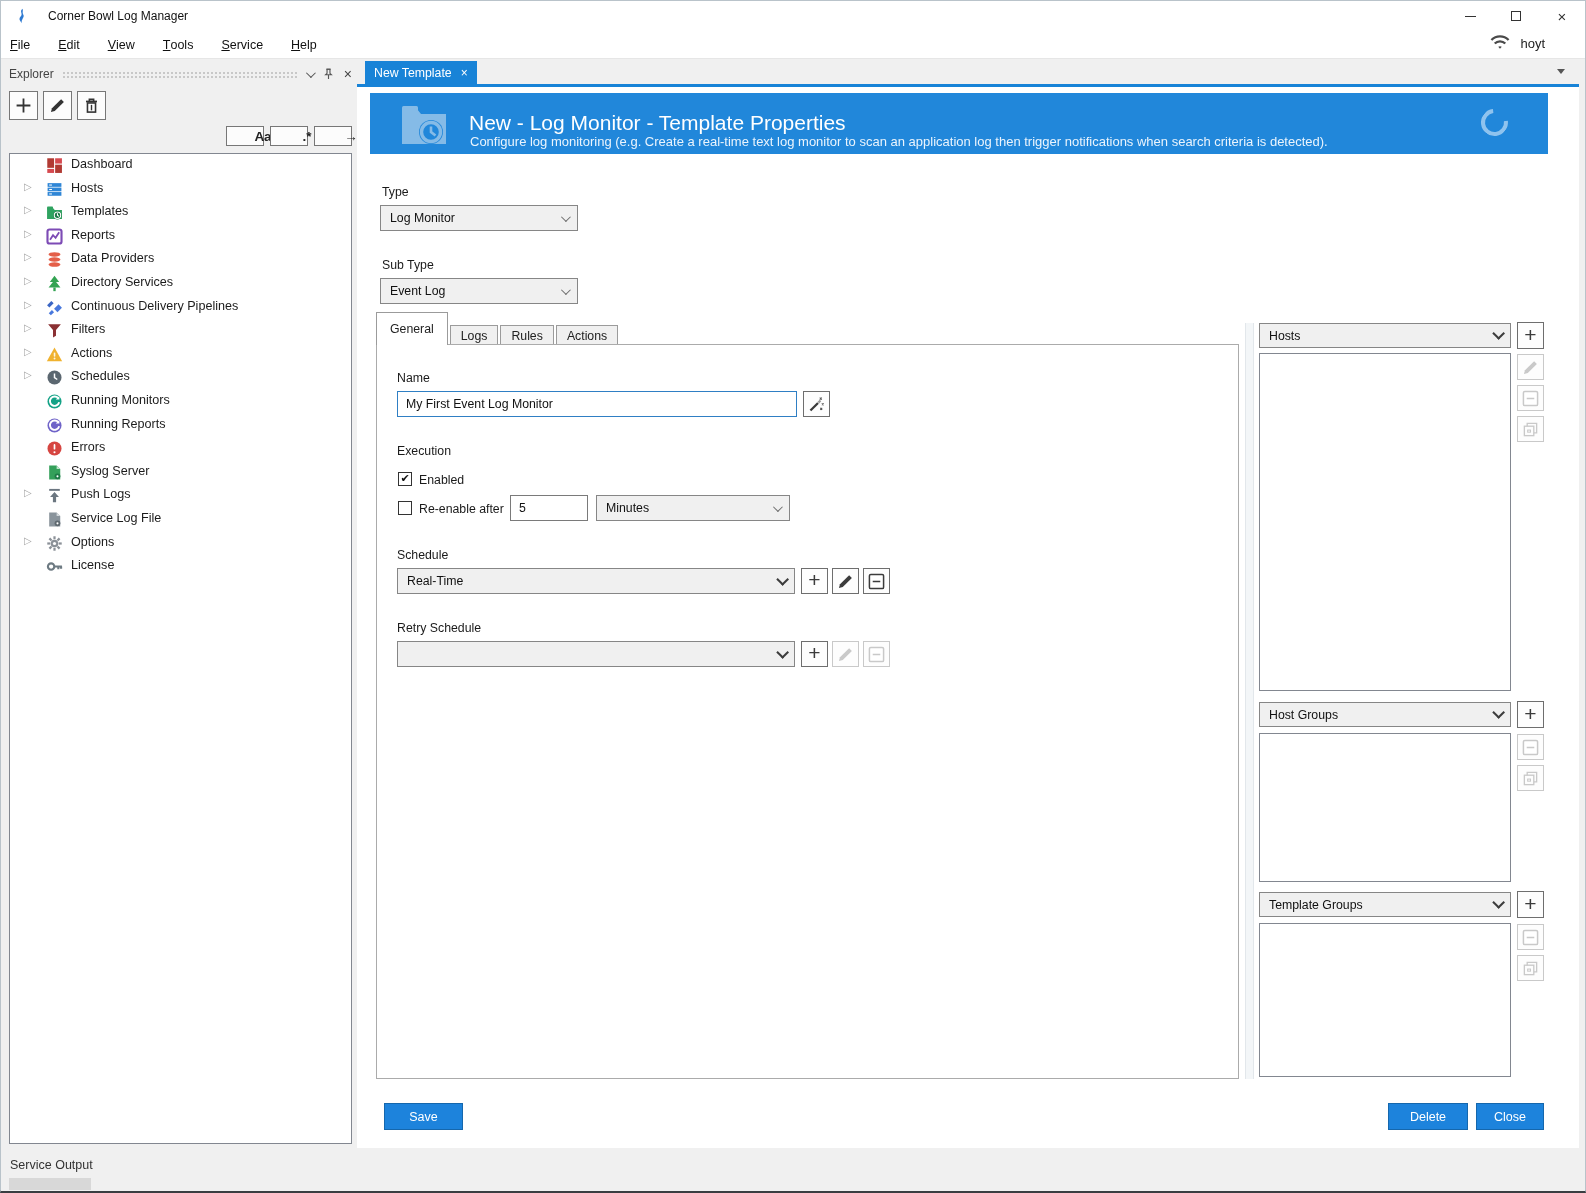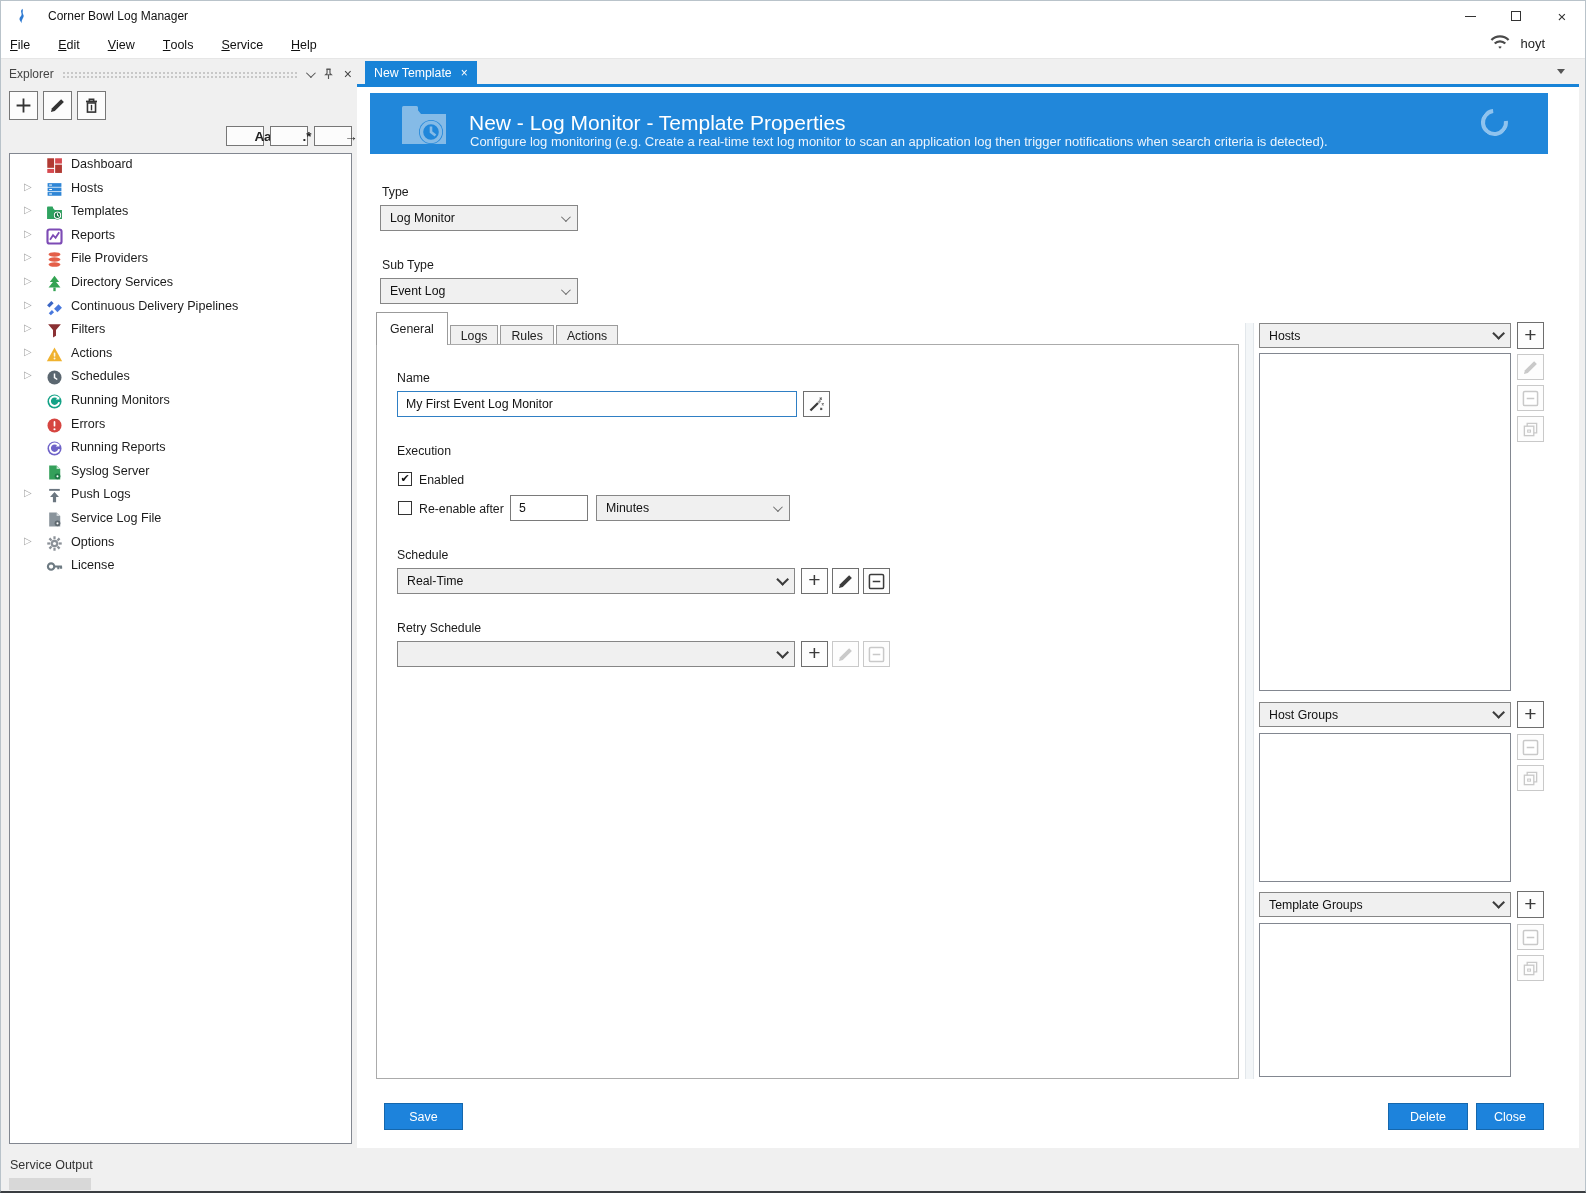--- a/index.html
+++ b/index.html
@@ -258,21 +258,21 @@
         </div>
         <div class="tree-row">
           <span class="tw">▷</span>
           <span class="ti">
             <svg viewBox="0 0 16 16">
               <ellipse cx="8" cy="3.2" rx="5.6" ry="2.1" fill="#e45f48"></ellipse>
               <ellipse cx="8" cy="8" rx="5.6" ry="2.1" fill="#e45f48"></ellipse>
               <ellipse cx="8" cy="12.8" rx="5.6" ry="2.1" fill="#e45f48"></ellipse>
             </svg>
           </span>
-          <span class="tl">File Providers</span>
+          <span class="tl">Data Providers</span>
         </div>
         <div class="tree-row">
           <span class="tw">▷</span>
           <span class="ti">
             <svg viewBox="0 0 16 16">
               <path d="M8 0.8 L12.4 6.6 H3.6 Z" fill="#33a352"></path>
               <path d="M8 4.6 L13.6 11.8 H2.4 Z" fill="#33a352"></path>
               <rect x="6.9" y="11.8" width="2.2" height="3.4" fill="#33a352"></rect>
             </svg>
           </span>
@@ -327,37 +327,37 @@
               <path d="M11.6 5 A4.4 4.4 0 1 0 12.4 8.8" fill="none" stroke="#fff" stroke-width="1.8"></path>
               <path d="M12.6 2.8 v3.4 h-3.4 Z" fill="#fff"></path>
             </svg>
           </span>
           <span class="tl">Running Monitors</span>
         </div>
         <div class="tree-row">
           <span class="tw"></span>
           <span class="ti">
             <svg viewBox="0 0 16 16">
+              <circle cx="8" cy="8" r="6.6" fill="#6f63c8"></circle>
+              <path d="M11.6 5 A4.4 4.4 0 1 0 12.4 8.8" fill="none" stroke="#fff" stroke-width="1.8"></path>
+              <path d="M12.6 2.8 v3.4 h-3.4 Z" fill="#fff"></path>
+            </svg>
+          </span>
+          <span class="tl">Running Reports</span>
+        </div>
+        <div class="tree-row">
+          <span class="tw"></span>
+          <span class="ti">
+            <svg viewBox="0 0 16 16">
               <circle cx="8" cy="8" r="6.6" fill="#d64541"></circle>
               <rect x="7.2" y="3.8" width="1.6" height="5.2" rx="0.8" fill="#fff"></rect>
               <circle cx="8" cy="11.5" r="1" fill="#fff"></circle>
             </svg>
           </span>
           <span class="tl">Errors</span>
-        </div>
-        <div class="tree-row">
-          <span class="tw"></span>
-          <span class="ti">
-            <svg viewBox="0 0 16 16">
-              <circle cx="8" cy="8" r="6.6" fill="#6f63c8"></circle>
-              <path d="M11.6 5 A4.4 4.4 0 1 0 12.4 8.8" fill="none" stroke="#fff" stroke-width="1.8"></path>
-              <path d="M12.6 2.8 v3.4 h-3.4 Z" fill="#fff"></path>
-            </svg>
-          </span>
-          <span class="tl">Running Reports</span>
         </div>
         <div class="tree-row">
           <span class="tw"></span>
           <span class="ti">
             <svg viewBox="0 0 16 16">
               <path d="M3 1.4 h7 l3.4 3.4 v9.8 H3 Z" fill="#34a05a"></path>
               <path d="M10 1.4 v3.4 h3.4 Z" fill="#bfe3cc"></path>
               <circle cx="10.8" cy="11.6" r="2.7" fill="#1d7a46"></circle>
               <circle cx="10.8" cy="11.6" r="1" fill="#fff"></circle>
             </svg>

